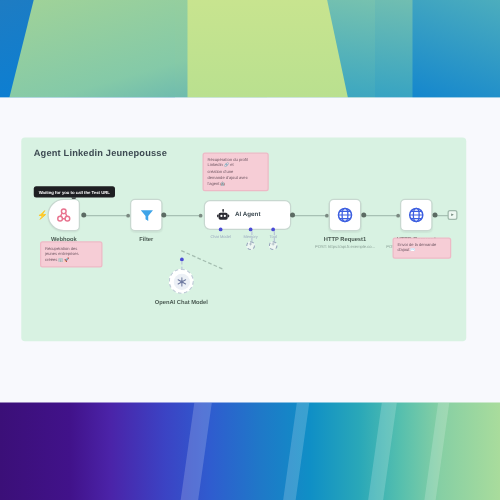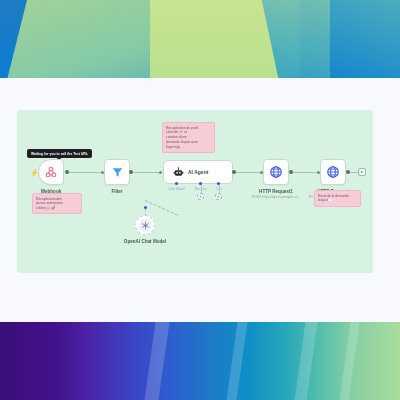--- a/index.html
+++ b/index.html
@@ -145,20 +145,21 @@
   <div class="g2"></div>
   <div class="g3"></div>
   <div class="g4"></div>
   <div class="g5"></div>
 </div>
 
 <div class="page">
 
   <div class="canvas">
 
+    <div class="canvas-title">Agent Linkedin Jeunepousse</div>
 
     <div class="rail" style="left:51px; top:62px; width:34px;"></div>
     <div class="rail" style="left:112px; top:62px; width:32px;"></div>
     <div class="rail" style="left:218px; top:62px; width:27px;"></div>
     <div class="rail" style="left:275px; top:62px; width:27px;"></div>
     <div class="rail" style="left:332px; top:62px; width:12px;"></div>
 
     <div class="tooltip" style="left:10px; top:39px;">Waiting for you to call the Test URL</div>
 
     <div class="bolt" style="left:13px; top:59px;">⚡</div>

